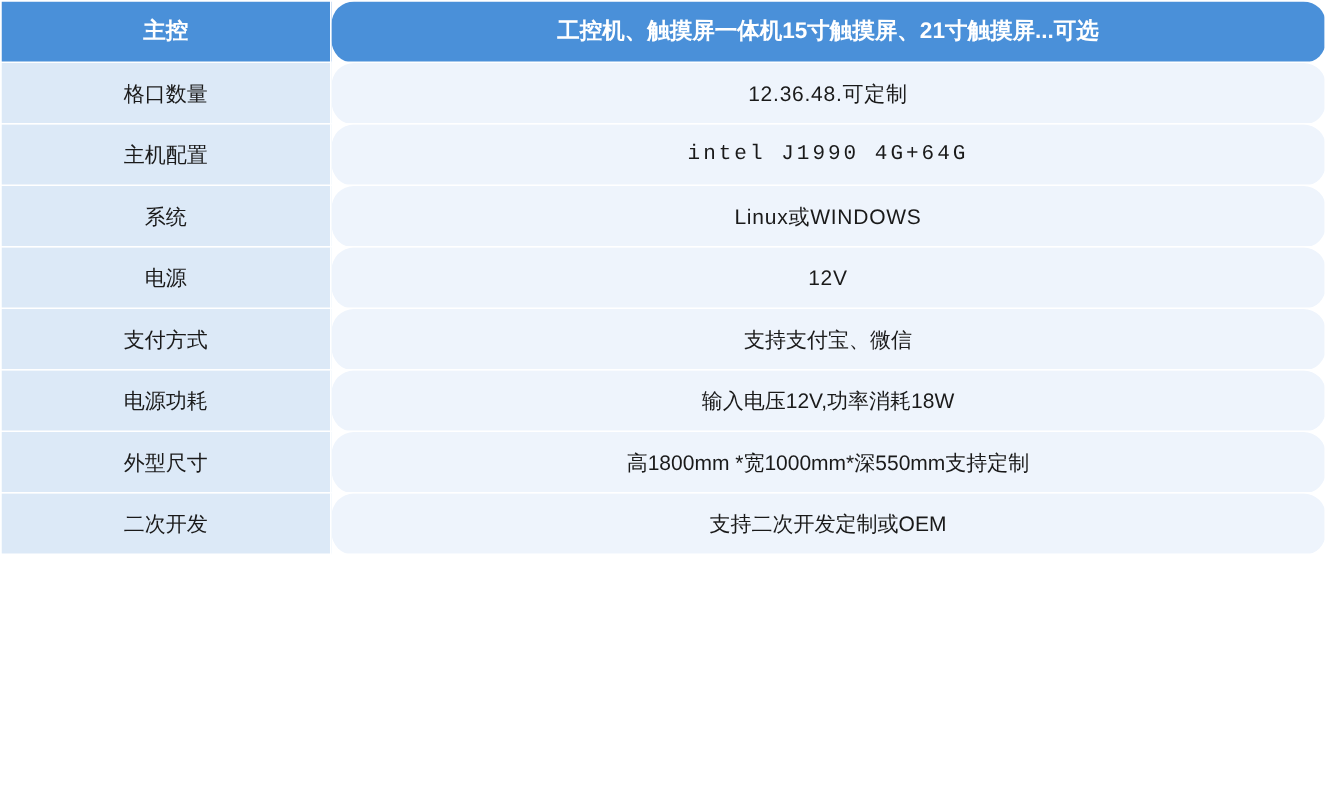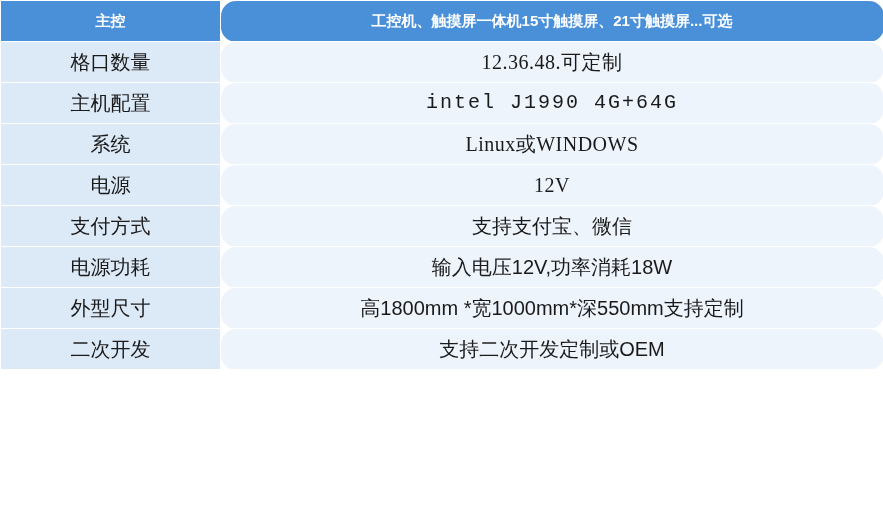--- a/index.html
+++ b/index.html
@@ -21,21 +21,21 @@
   .spec-table col.col-label { width: 220px; }
   .spec-table col.col-value { width: 663px; }
 
   .spec-table tr {
     height: 41px;
   }
   .spec-table td {
     border: 1px solid #ffffff;
     text-align: center;
     vertical-align: middle;
-    font-size: 20px;
+    font-size: 14px;
     color: #1a1a1a;
     padding: 2px 6px;
     line-height: 1.3;
   }
   .row-head td {
     background: #4a90d9;
     color: #ffffff;
     font-weight: bold;
     font-size: 15px;
     height: 34px;
@@ -48,21 +48,21 @@
     font-size: 15px;
     color: #000000;
   }
   .value-cell {
     background: #eef4fc;
     font-size: 14px;
     color: #111111;
     border-radius: 15px;
   }
   .value-cell.mono {
-    font-family: Liberation Serif, serif;
+    font-family: Liberation Sans, sans-serif;
     letter-spacing: 0.5px;
   }
   .value-cell.mono-wide {
     font-family: "Liberation Mono", monospace;
     letter-spacing: 2px;
   }
   .empty-label {
     background: #dce9f7;
   }
 </style>

